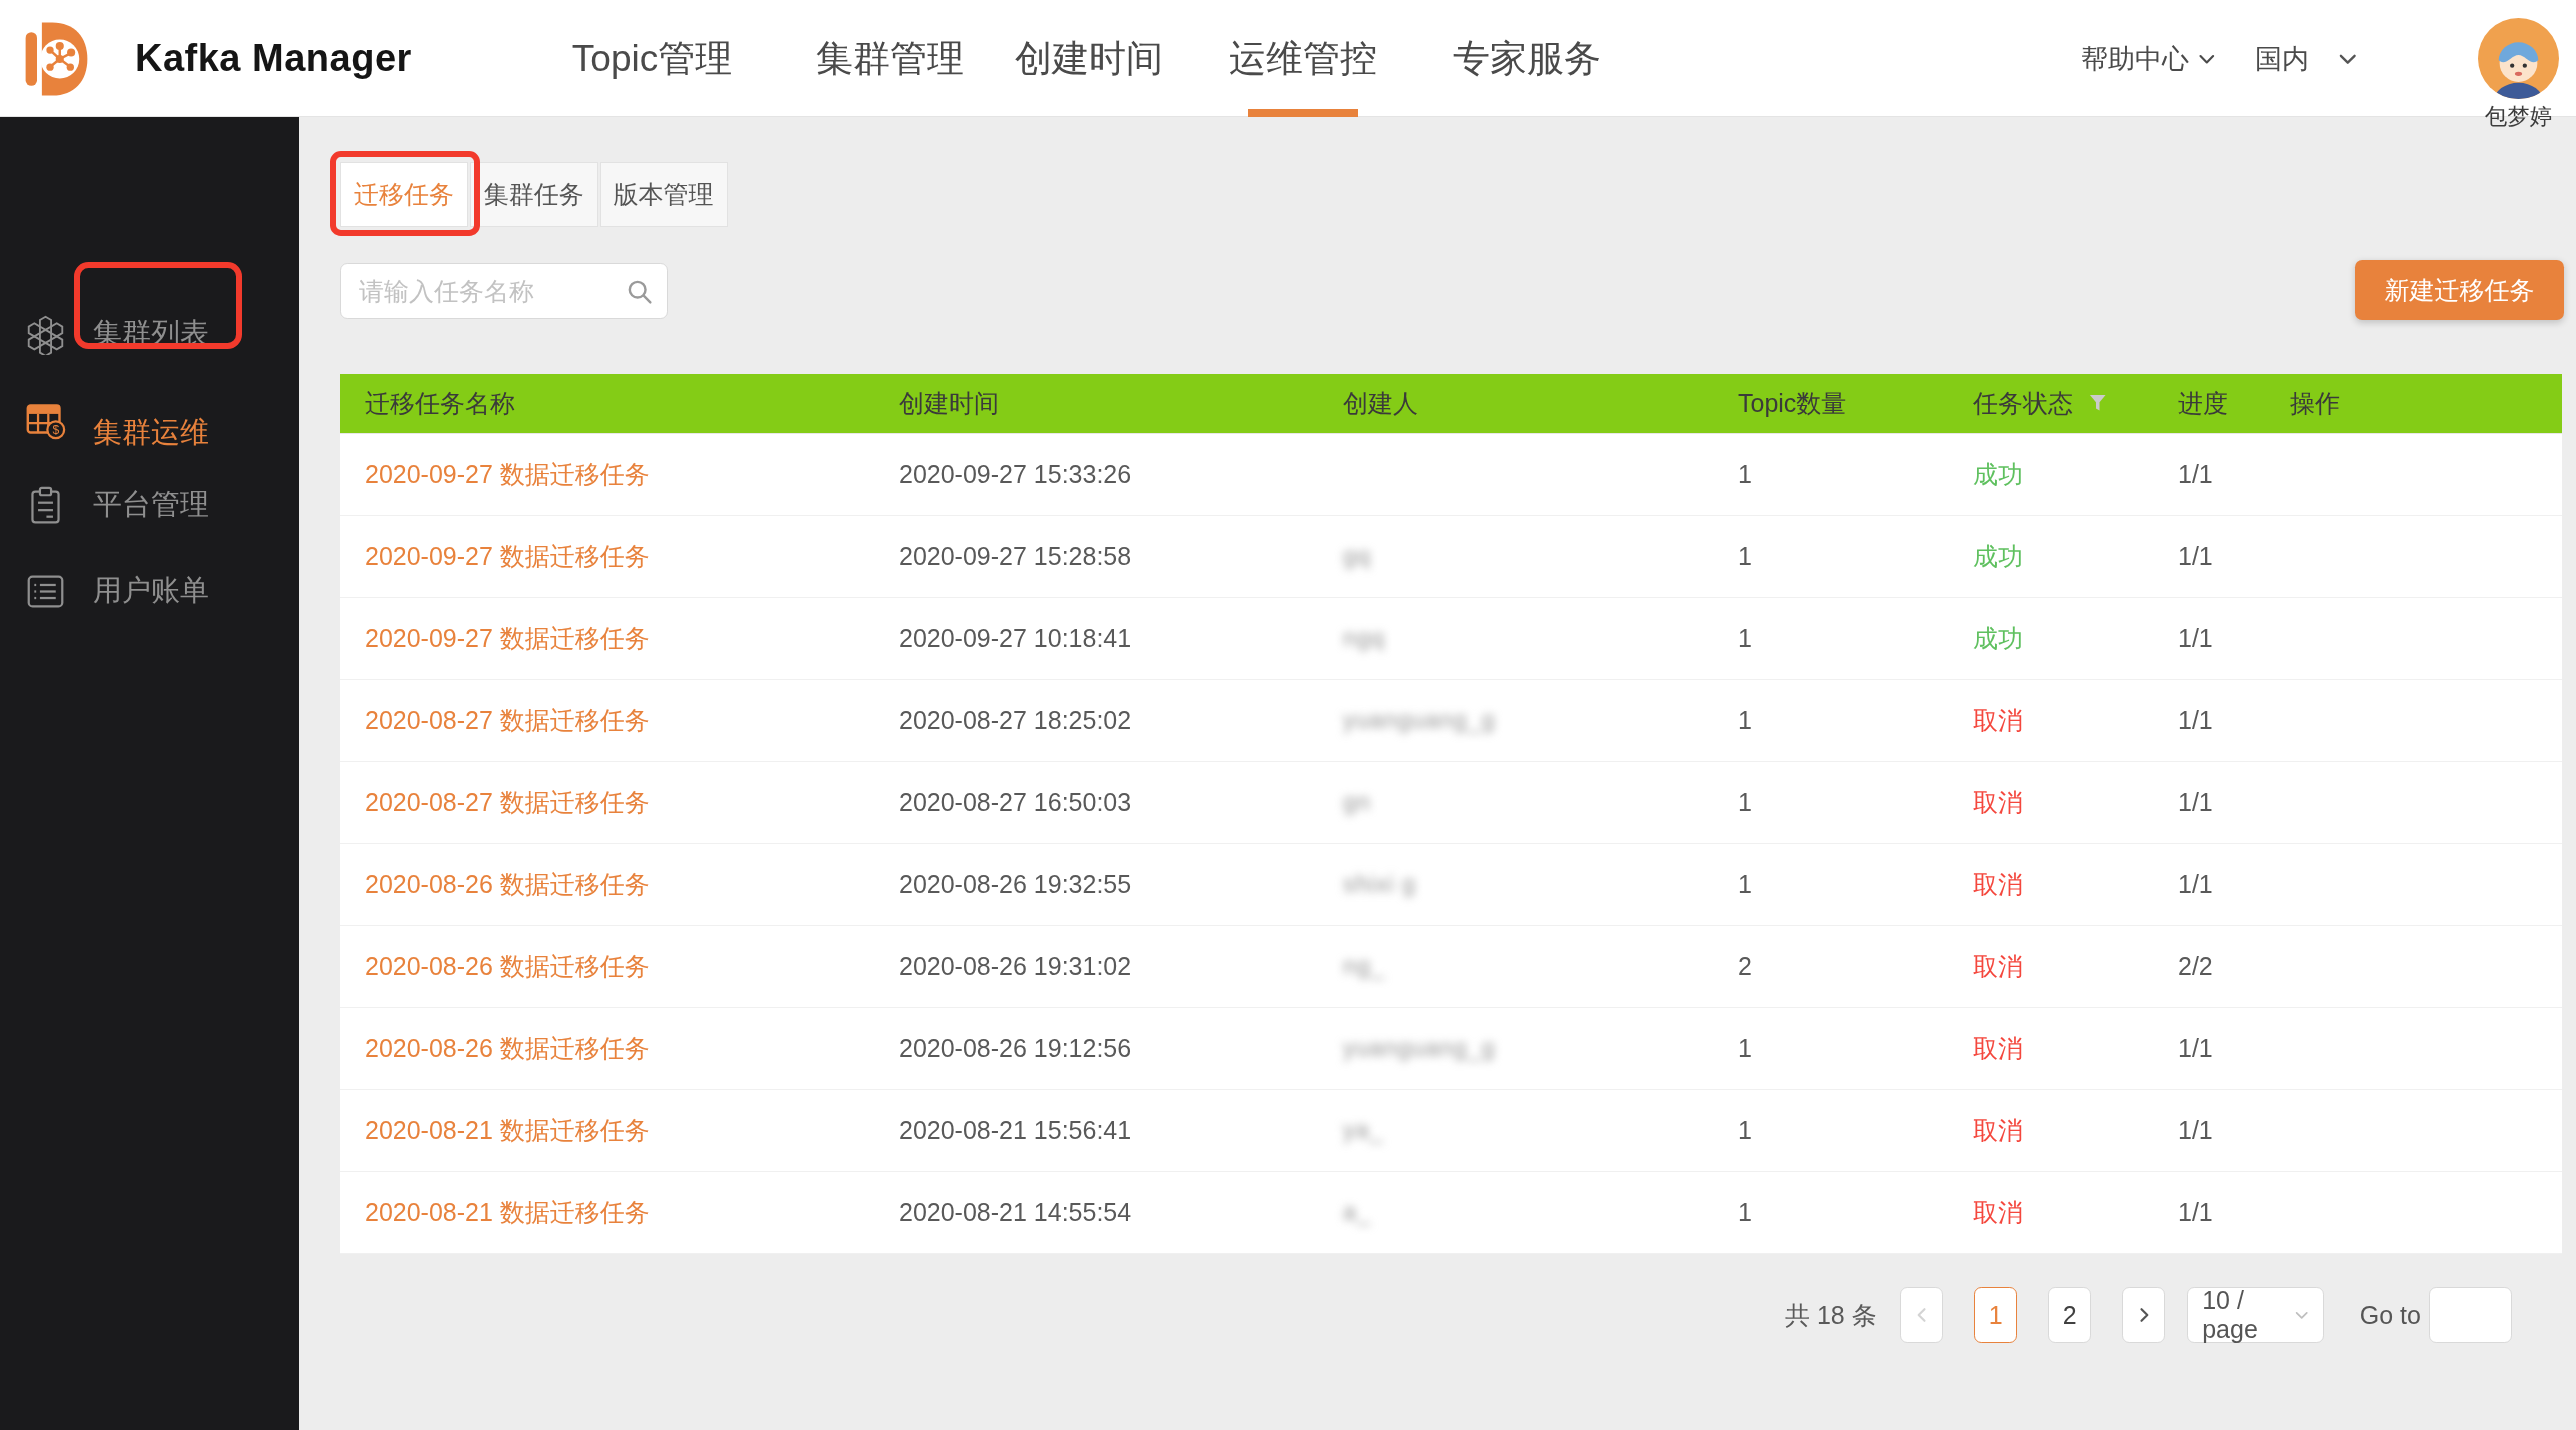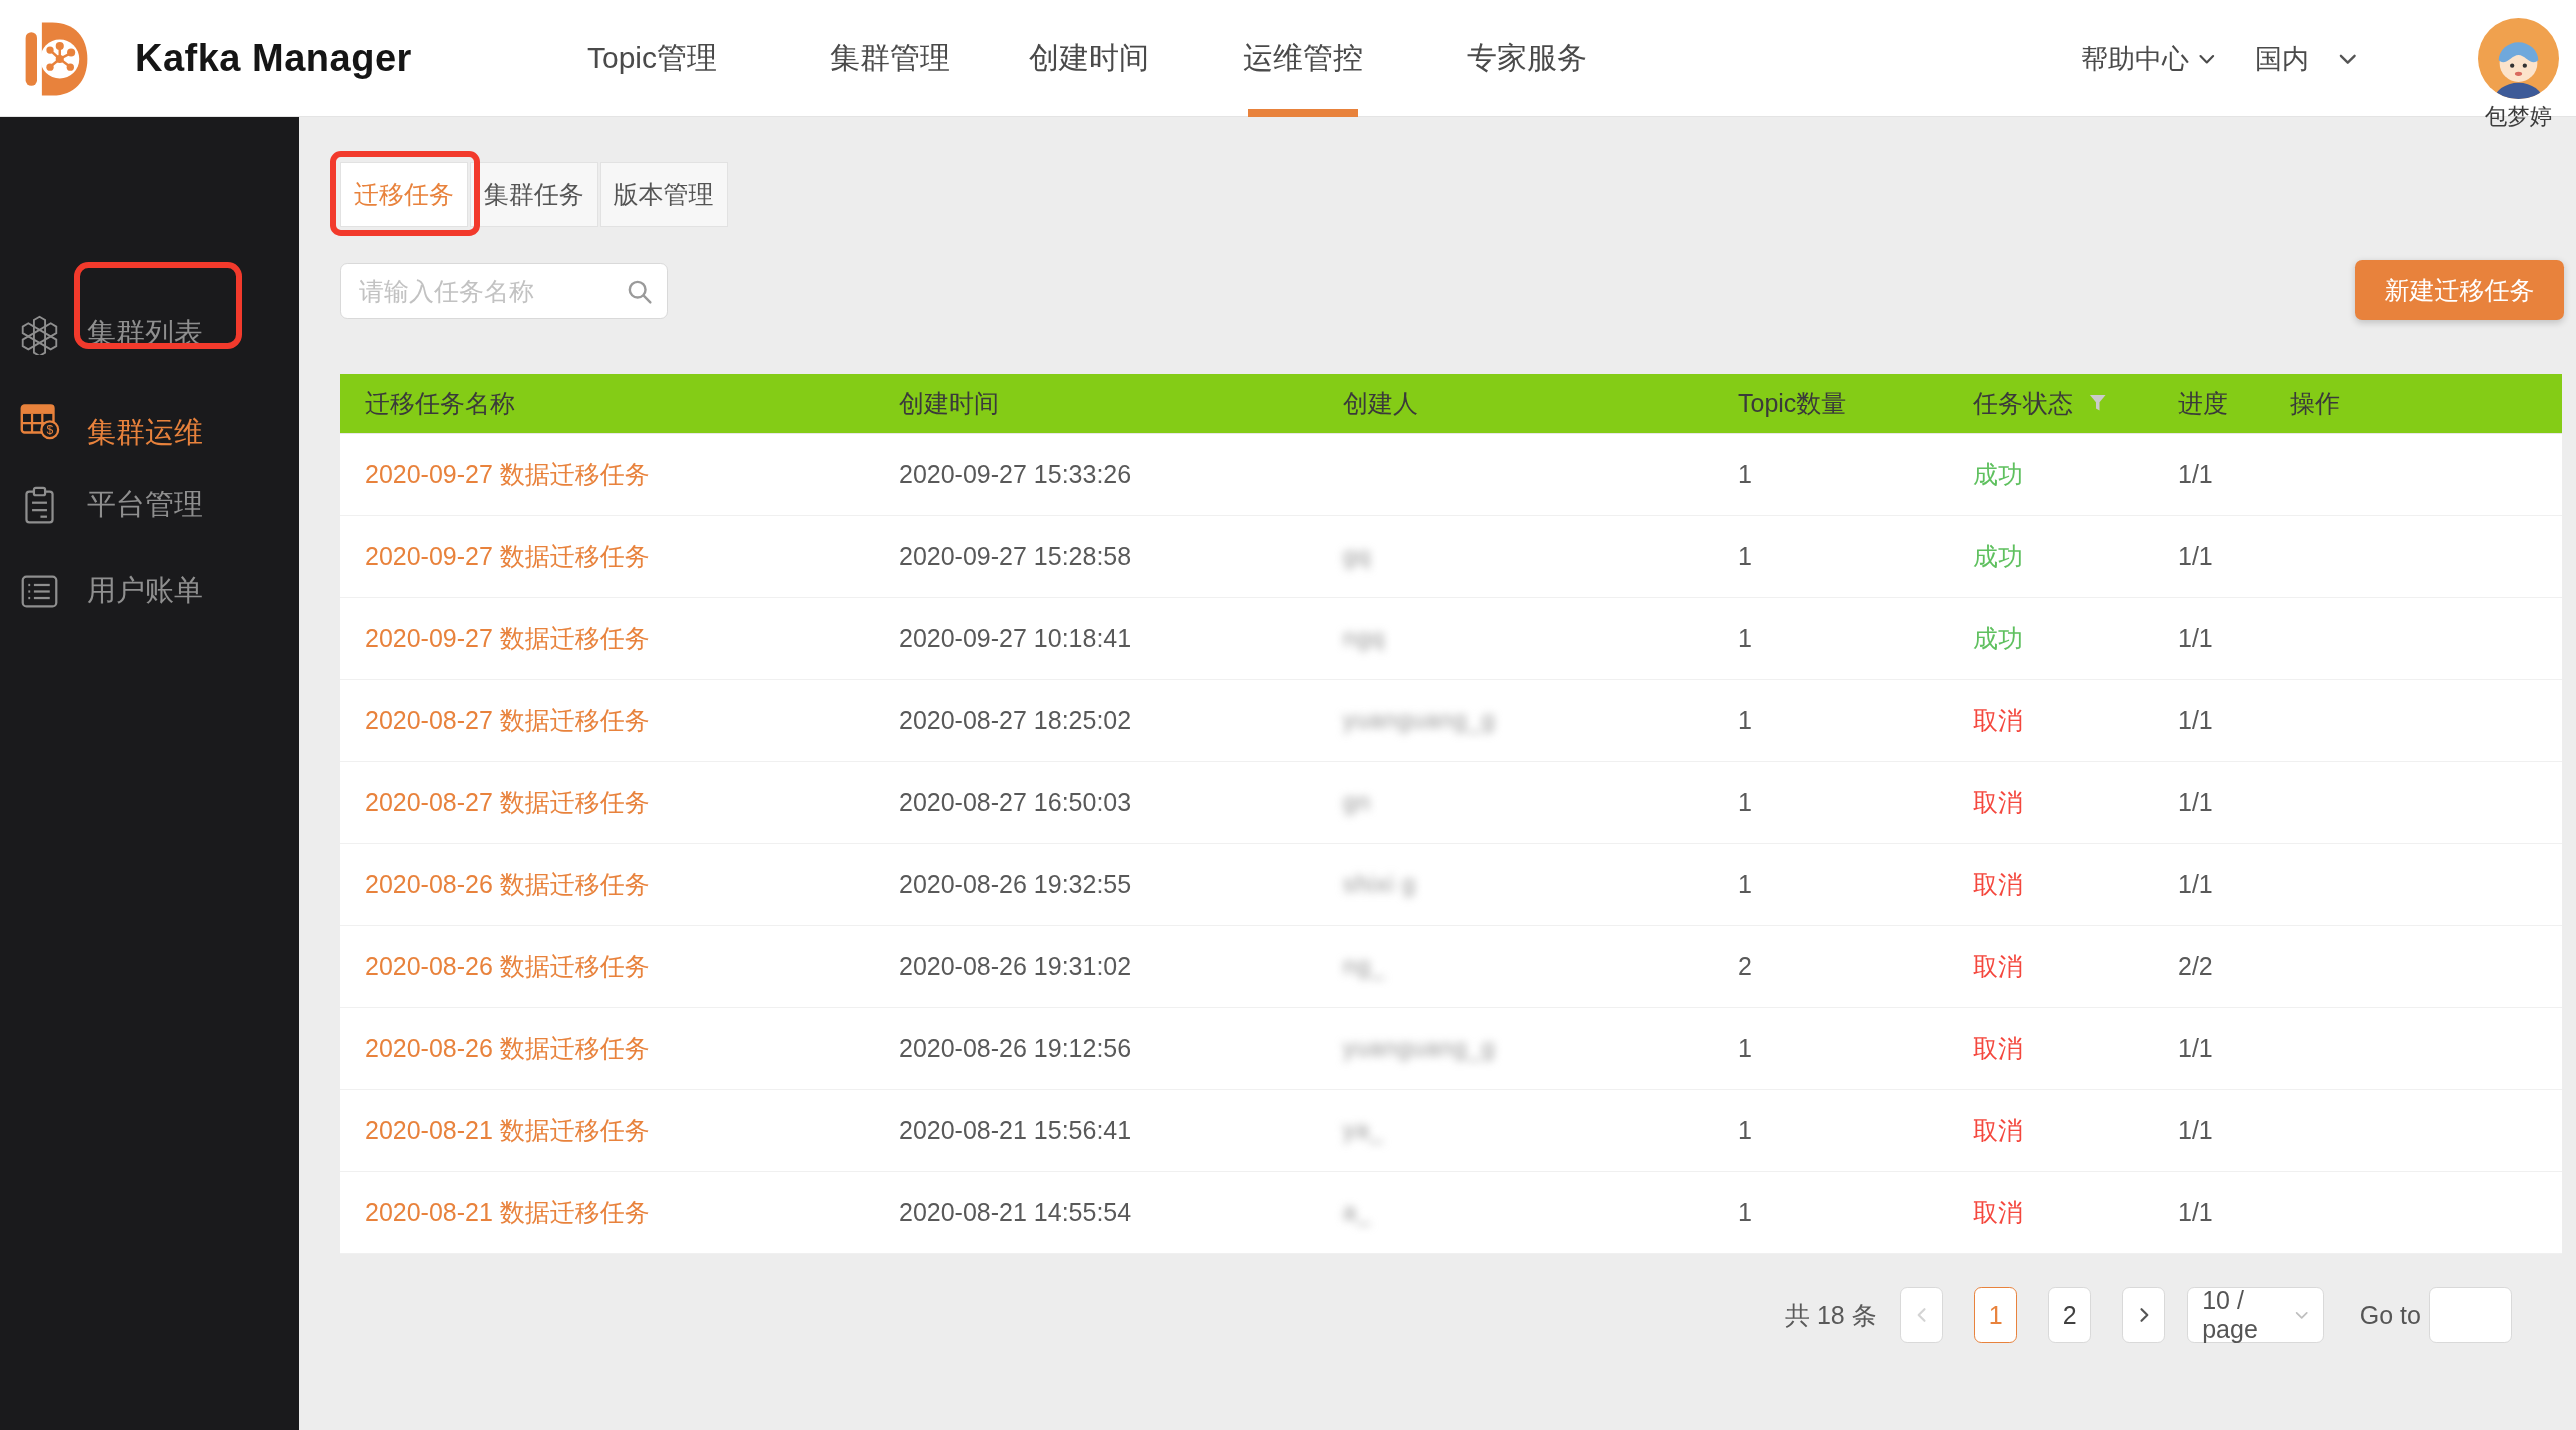--- a/index.html
+++ b/index.html
@@ -11,34 +11,34 @@
   }
   .page { position:absolute; inset:0; }
 
   
   .app-header { position:absolute; left:0; top:0; width:2576px; height:117px;
     background:#ffffff; border-bottom:0.9px solid #e4e4e4; z-index:10; }
   .logo { position:absolute; left:23.5px; top:10.8px; width:65px; height:96px; }
   .brand { position:absolute; left:135px; top:0; height:117px; line-height:117px;
     font-size:38px; font-weight:700; color:#151515; letter-spacing:0.5px; }
   .nav-item { position:absolute; top:0; height:117px; display:flex; align-items:center;
-    transform:translateX(-50%); font-size:30px; color:#4a4a4a; cursor:pointer; }
+    transform:translateX(-50%); font-size:37px; color:#4a4a4a; cursor:pointer; }
   .nav-item.active::after { content:""; position:absolute; bottom:0; left:50%;
     transform:translateX(-50%); width:110px; height:8px; background:var(--accent); }
   .hdr-group { position:absolute; top:0; height:117px; display:flex; align-items:center;
     font-size:27px; color:#4a4a4a; cursor:pointer; }
   .hdr-caret { margin-left:7.2px; display:flex; }
   .avatar-block { position:absolute; left:2468px; top:18px; width:101px; text-align:center; cursor:pointer;font-family:Liberation Serif, serif; }
   .avatar-svg { width:81px; height:81px; display:block; margin:0 auto; }
   .avatar-name { font-size:22.5px; color:#3d3d3d; margin-top:1.8px; }
 
   
   .sidebar { position:absolute; left:0; top:117px; width:299px; height:1313px; background:var(--sidebar-bg); }
   .side-item { position:absolute; left:0; width:299px; height:58px;
-    display:flex; align-items:center; padding-left:19px; gap:27px; cursor:pointer; }
+    display:flex; align-items:center; padding-left:25px; gap:27px; cursor:pointer; }
   .side-item .side-label { font-size:29px; color:#8f8f8f; }
   .side-item.active .side-label { color:var(--accent);margin-top:28px; }
   .side-icon { width:41px; height:41px; flex:0 0 41px; }
 
   
   .annotation-box { position:absolute; border:6.3px solid var(--annotation);
     border-radius:14.4px; z-index:30; pointer-events:none; background:transparent; }
 
   
   .main { position:absolute; left:299px; top:117px; width:2277px; height:1313px; background:var(--content-bg); }

